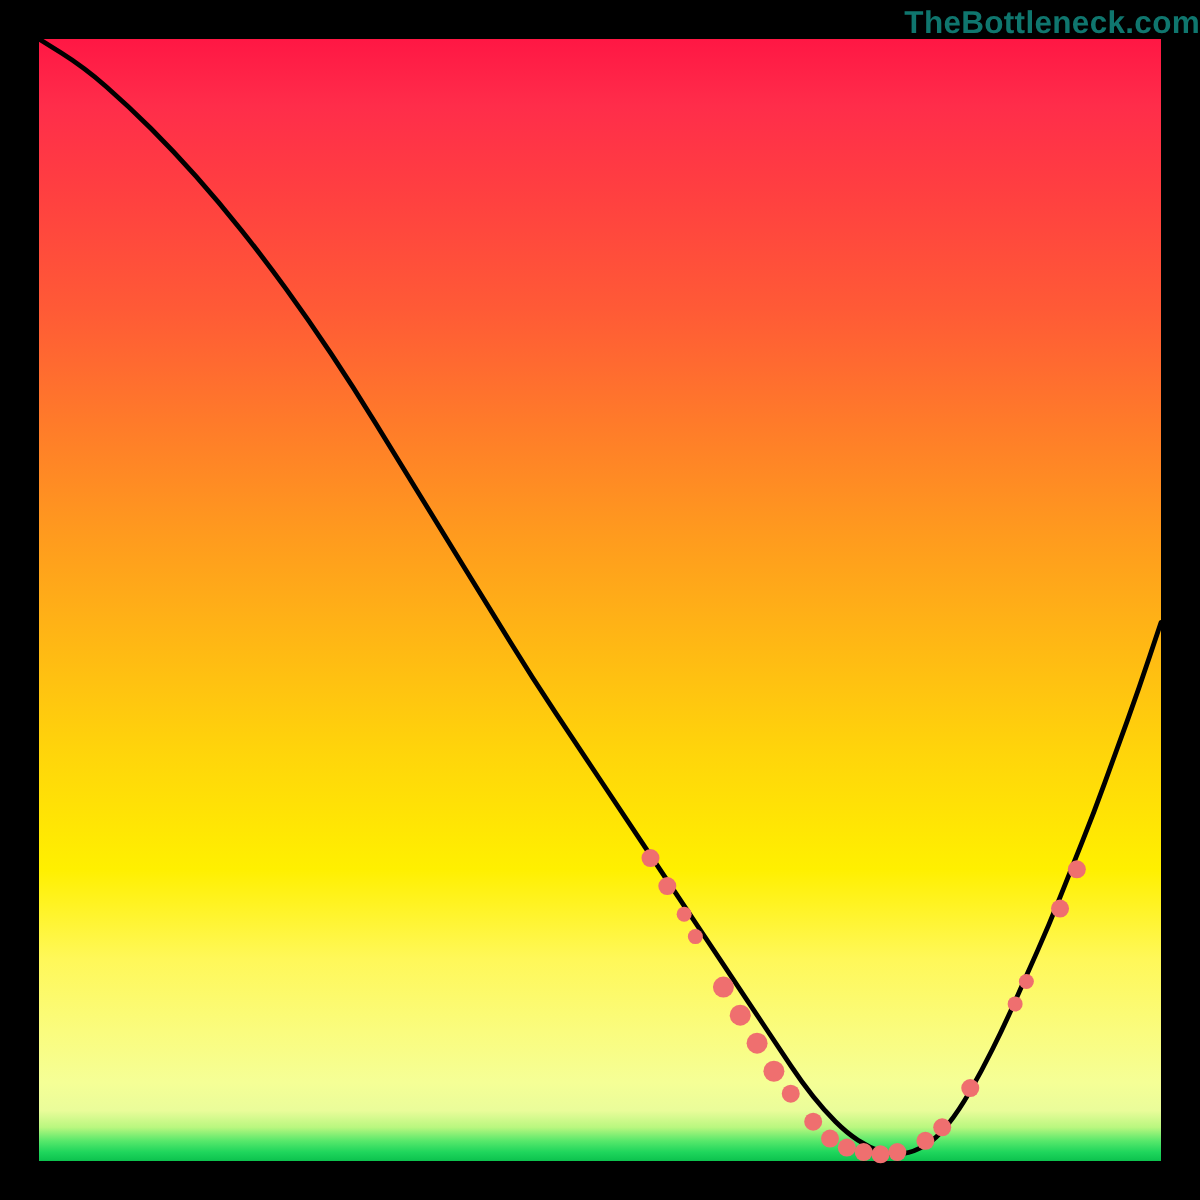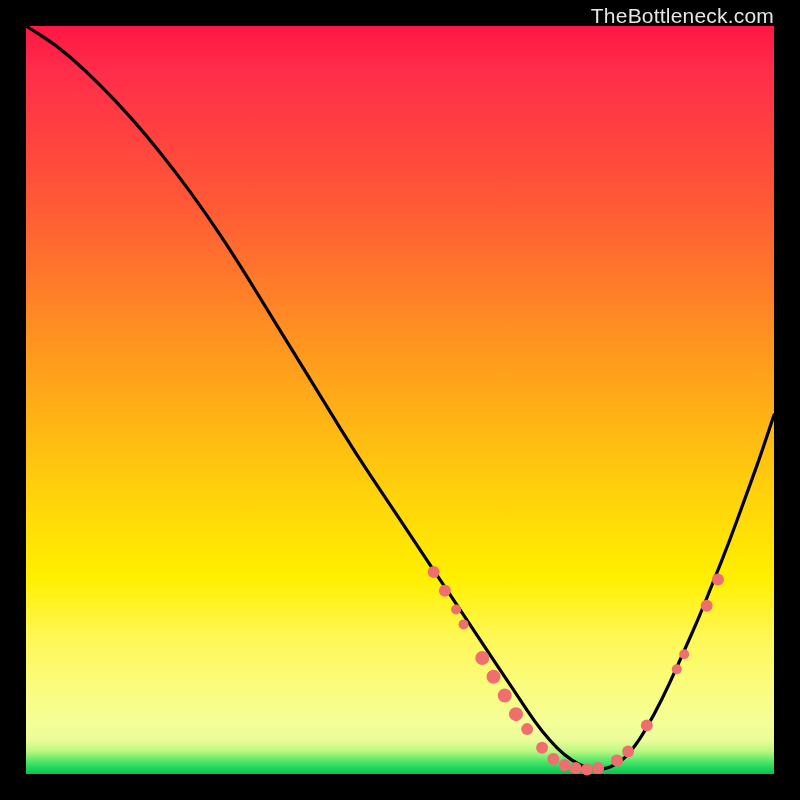--- a/index.html
+++ b/index.html
@@ -52,24 +52,24 @@
     position: absolute;
     left: 0;
     top: 0;
     width: 748px;
     height: 748px;
     overflow: visible;
   }
   .watermark {
     position: absolute;
     top: 4px;
-    right: 26px;
-    color: #e5e5e5;
+    right: 0;
+    color: #0f766e;
     font-size: 21px;
-    font-weight: 400;
+    font-weight: 700;
     letter-spacing: 0.2px;
     user-select: none;
   }
 </style>
 </head>
 <body>
 
 <div class="watermark">TheBottleneck.com</div>
 
 <div class="frame">

